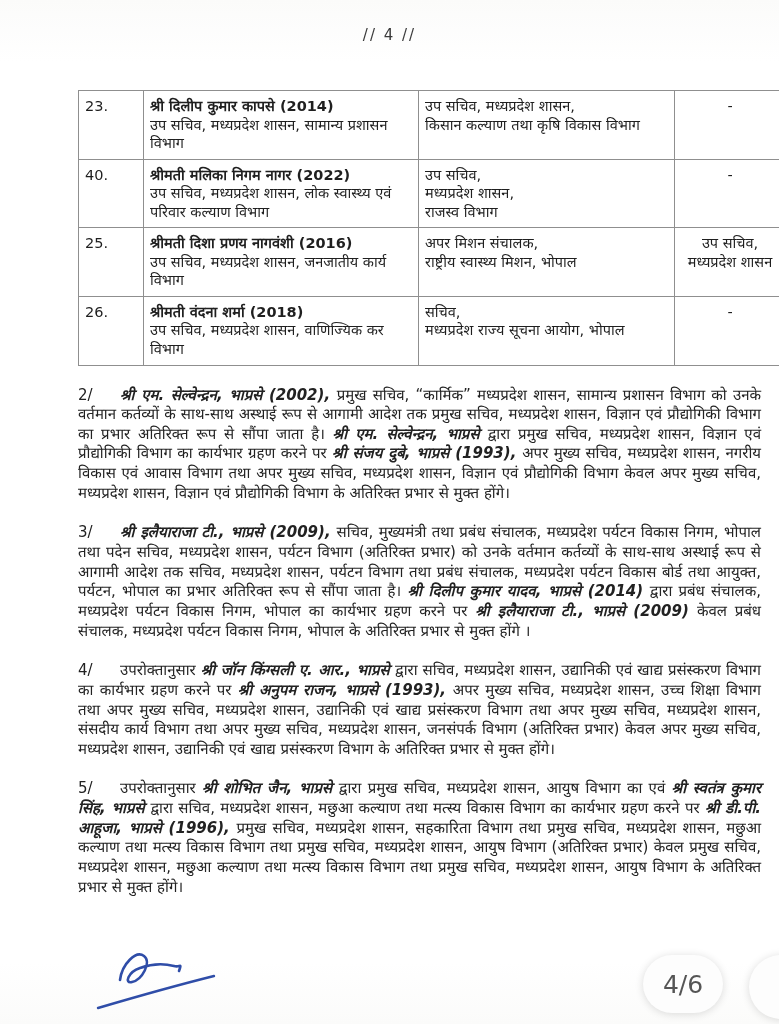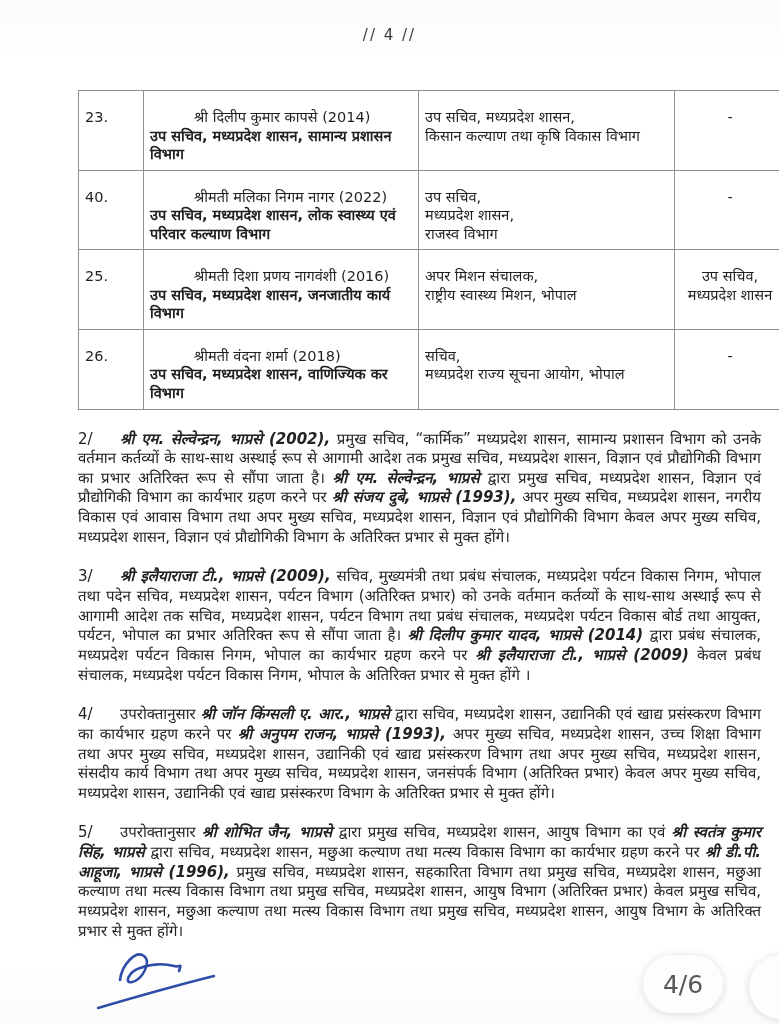--- a/index.html
+++ b/index.html
@@ -26,28 +26,28 @@
     border-collapse: collapse;
     table-layout: fixed;
     width: 655px;
     margin: 46px 0 0 78px;
     font-size: 14.5px;
     line-height: 1.28;
   }
   table.assignments td {
     border: 1px solid #8f8f8f;
     vertical-align: top;
-    padding: 17px 6px 6px 6px;
+    padding: 6px 6px 6px 6px;
   }
   td.col-no { width: 52px; padding-left: 8px; }
   td.col-name { width: 262px; }
   td.col-post { width: 243px; white-space: pre-line; margin-top: 32px; }
   td.col-addl { width: 98px; text-align: center; white-space: pre-line; }
-  .officer-name { font-weight: normal; margin-left: 44px; }
-  .officer-desc { font-weight: bold; }
+  .officer-name { font-weight: bold; }
+  .officer-desc { font-weight: normal; }
   .paragraphs {
     margin: 20px 18px 0 78px;
     width: 683px;
   }
   .para {
     text-align: justify;
     font-size: 15px;
     line-height: 1.31;
     margin-bottom: 20px;
     color: #222;

